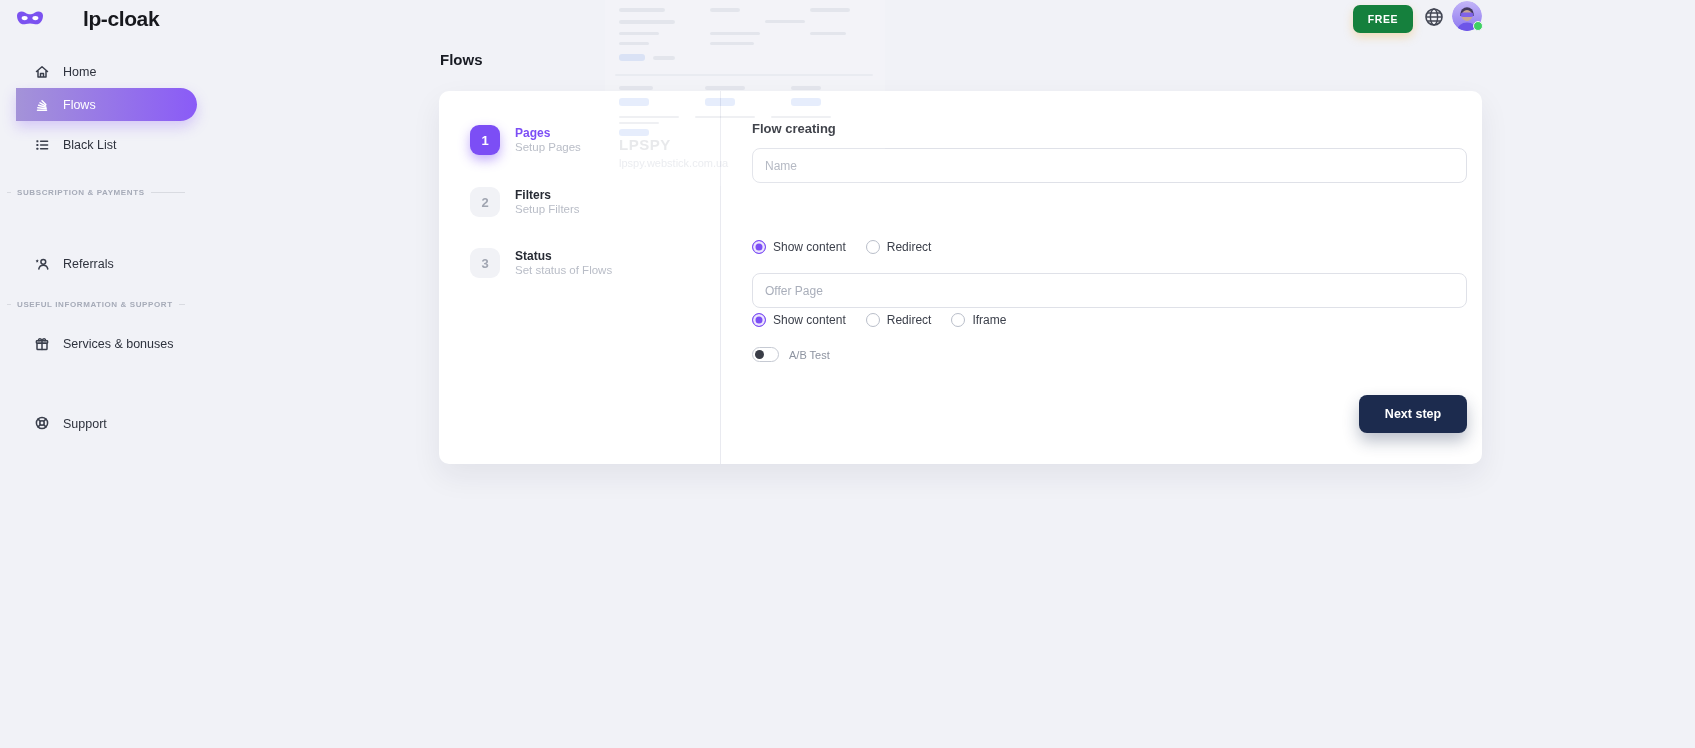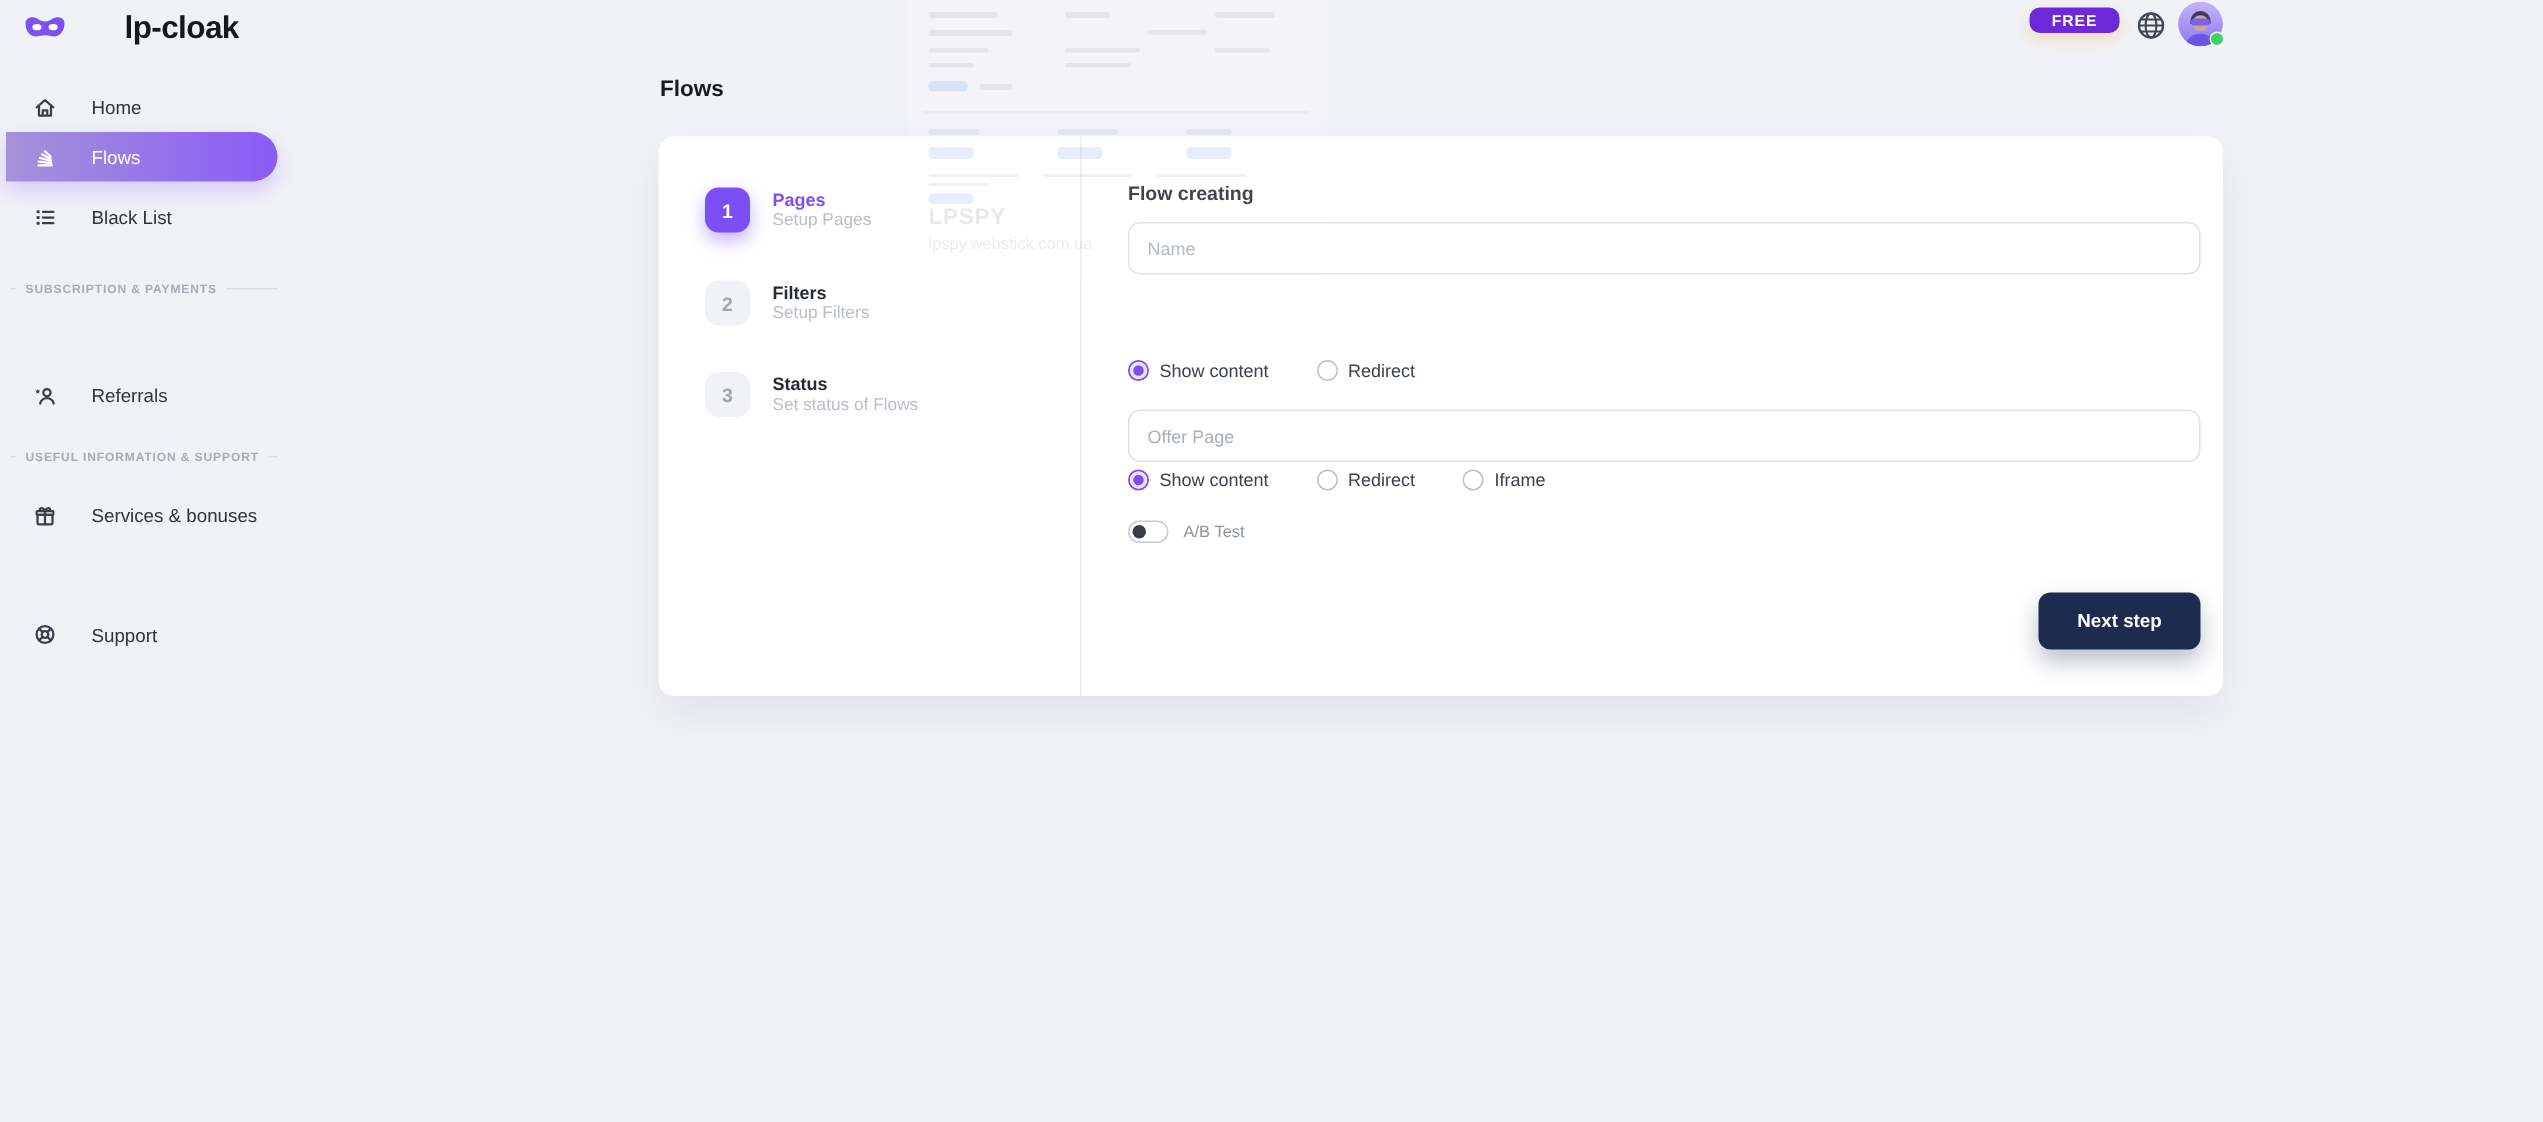--- a/index.html
+++ b/index.html
@@ -9,40 +9,40 @@
     background:#f1f2f7;
     font-family:"Liberation Sans", sans-serif;
     color:#2b2f3a;
   }
   
   #sidebar { position:absolute; left:0; top:0; width:200px; height:100%; }
   .logo { position:absolute; left:16px; top:7px; display:flex; align-items:center; gap:8px; }
   .logo svg { width:28px; height:21px; }
   .logo-text { font-size:21px; font-weight:800; color:#17181d; letter-spacing:-0.4px;margin-left:31px; }
   .nav-item {
-    position:absolute; left:4px; width:181px; height:33px;
-    display:flex; align-items:center; gap:23px; padding-left:18px;
+    position:absolute; left:16px; width:181px; height:33px;
+    display:flex; align-items:center; gap:13px; padding-left:18px;
     font-size:12.5px; color:#2e323d; cursor:pointer;
   }
   .nav-item svg { width:16px; height:16px; flex:0 0 16px; }
   .nav-item.active {
     background:linear-gradient(90deg,#a493d8 0%,#8a5bf7 100%);
     border-radius:0 17px 17px 0; color:#ffffff; font-weight:500;
     box-shadow:0 6px 14px rgba(138,91,247,.28);
   }
   .section-label {
     position:absolute; left:0; width:185px; display:flex; align-items:center; gap:6px;
     font-size:8px; font-weight:700; letter-spacing:.6px; color:#a6abb8; white-space:nowrap;
   }
   .section-label::before { content:""; width:4px; height:1px; background:#d9dbe1; }
   .section-label::after  { content:""; flex:1; height:1px; background:#d9dbe1; }
   
   .badge-free {
-    position:absolute; left:1353px; top:5px; width:60px; height:17px;
-    background:#6d28d9; border:none; border-radius:7px; color:#fff;
+    position:absolute; left:1353px; top:5px; width:60px; height:28px;
+    background:#15803d; border:none; border-radius:7px; color:#fff;
     font-family:inherit; font-size:10.5px; font-weight:700; letter-spacing:.6px;
     display:flex; align-items:center; justify-content:center; cursor:pointer;
     box-shadow:0 4px 10px rgba(242,176,64,.35);
   }
   .globe-btn { position:absolute; left:1424px; top:7px; width:20px; height:20px; cursor:pointer; background:none; border:none; }
   .avatar { position:absolute; left:1452px; top:1px; width:30px; height:30px; border-radius:50%; overflow:hidden; cursor:pointer; }
   .avatar-dot {
     position:absolute; left:1473px; top:21px; width:10px; height:10px; border-radius:50%;
     background:#3fd163; border:1.5px solid #f1f2f7;
   }
@@ -76,21 +76,21 @@
   .step.active .step-title { color:#7c4ef5; }
   .step-sub { font-size:11.5px; color:#b9bdc7; line-height:14px; }
   
   .form-title { position:absolute; left:313px; top:30px; font-size:13px; font-weight:700; color:#20232c; }
   .field {
     position:absolute; left:313px; width:715px; height:35px;
     border:1px solid #dfe1e8; border-radius:8px; background:#fff;
     font-family:inherit; font-size:12px; color:#2b2f3a; padding:0 12px; outline:none;
   }
   .field::placeholder { color:#a9aeba; }
-  .radio-row { position:absolute; left:313px; display:flex; gap:32px; align-items:center; height:16px; }
+  .radio-row { position:absolute; left:313px; display:flex; gap:20px; align-items:center; height:16px; }
   .radio-opt { display:flex; align-items:center; gap:7px; cursor:pointer; }
   .radio {
     width:14px; height:14px; border-radius:50%;
     border:1.5px solid #b9bec9; background:#fff;
   }
   .radio.checked { border-color:#7c4ef5; background:#7c4ef5; box-shadow:inset 0 0 0 2.5px #ece5fd; }
   .radio-label { font-size:12px; color:#3c404b; }
   .toggle-row { position:absolute; left:313px; display:flex; align-items:center; gap:10px; cursor:pointer; }
   .toggle { width:27px; height:15px; border-radius:8px; border:1.5px solid #c6cad3; background:#fff; position:relative; }
   .toggle-knob { position:absolute; left:2px; top:1.5px; width:9px; height:9px; border-radius:50%; background:#3a3d47; }

